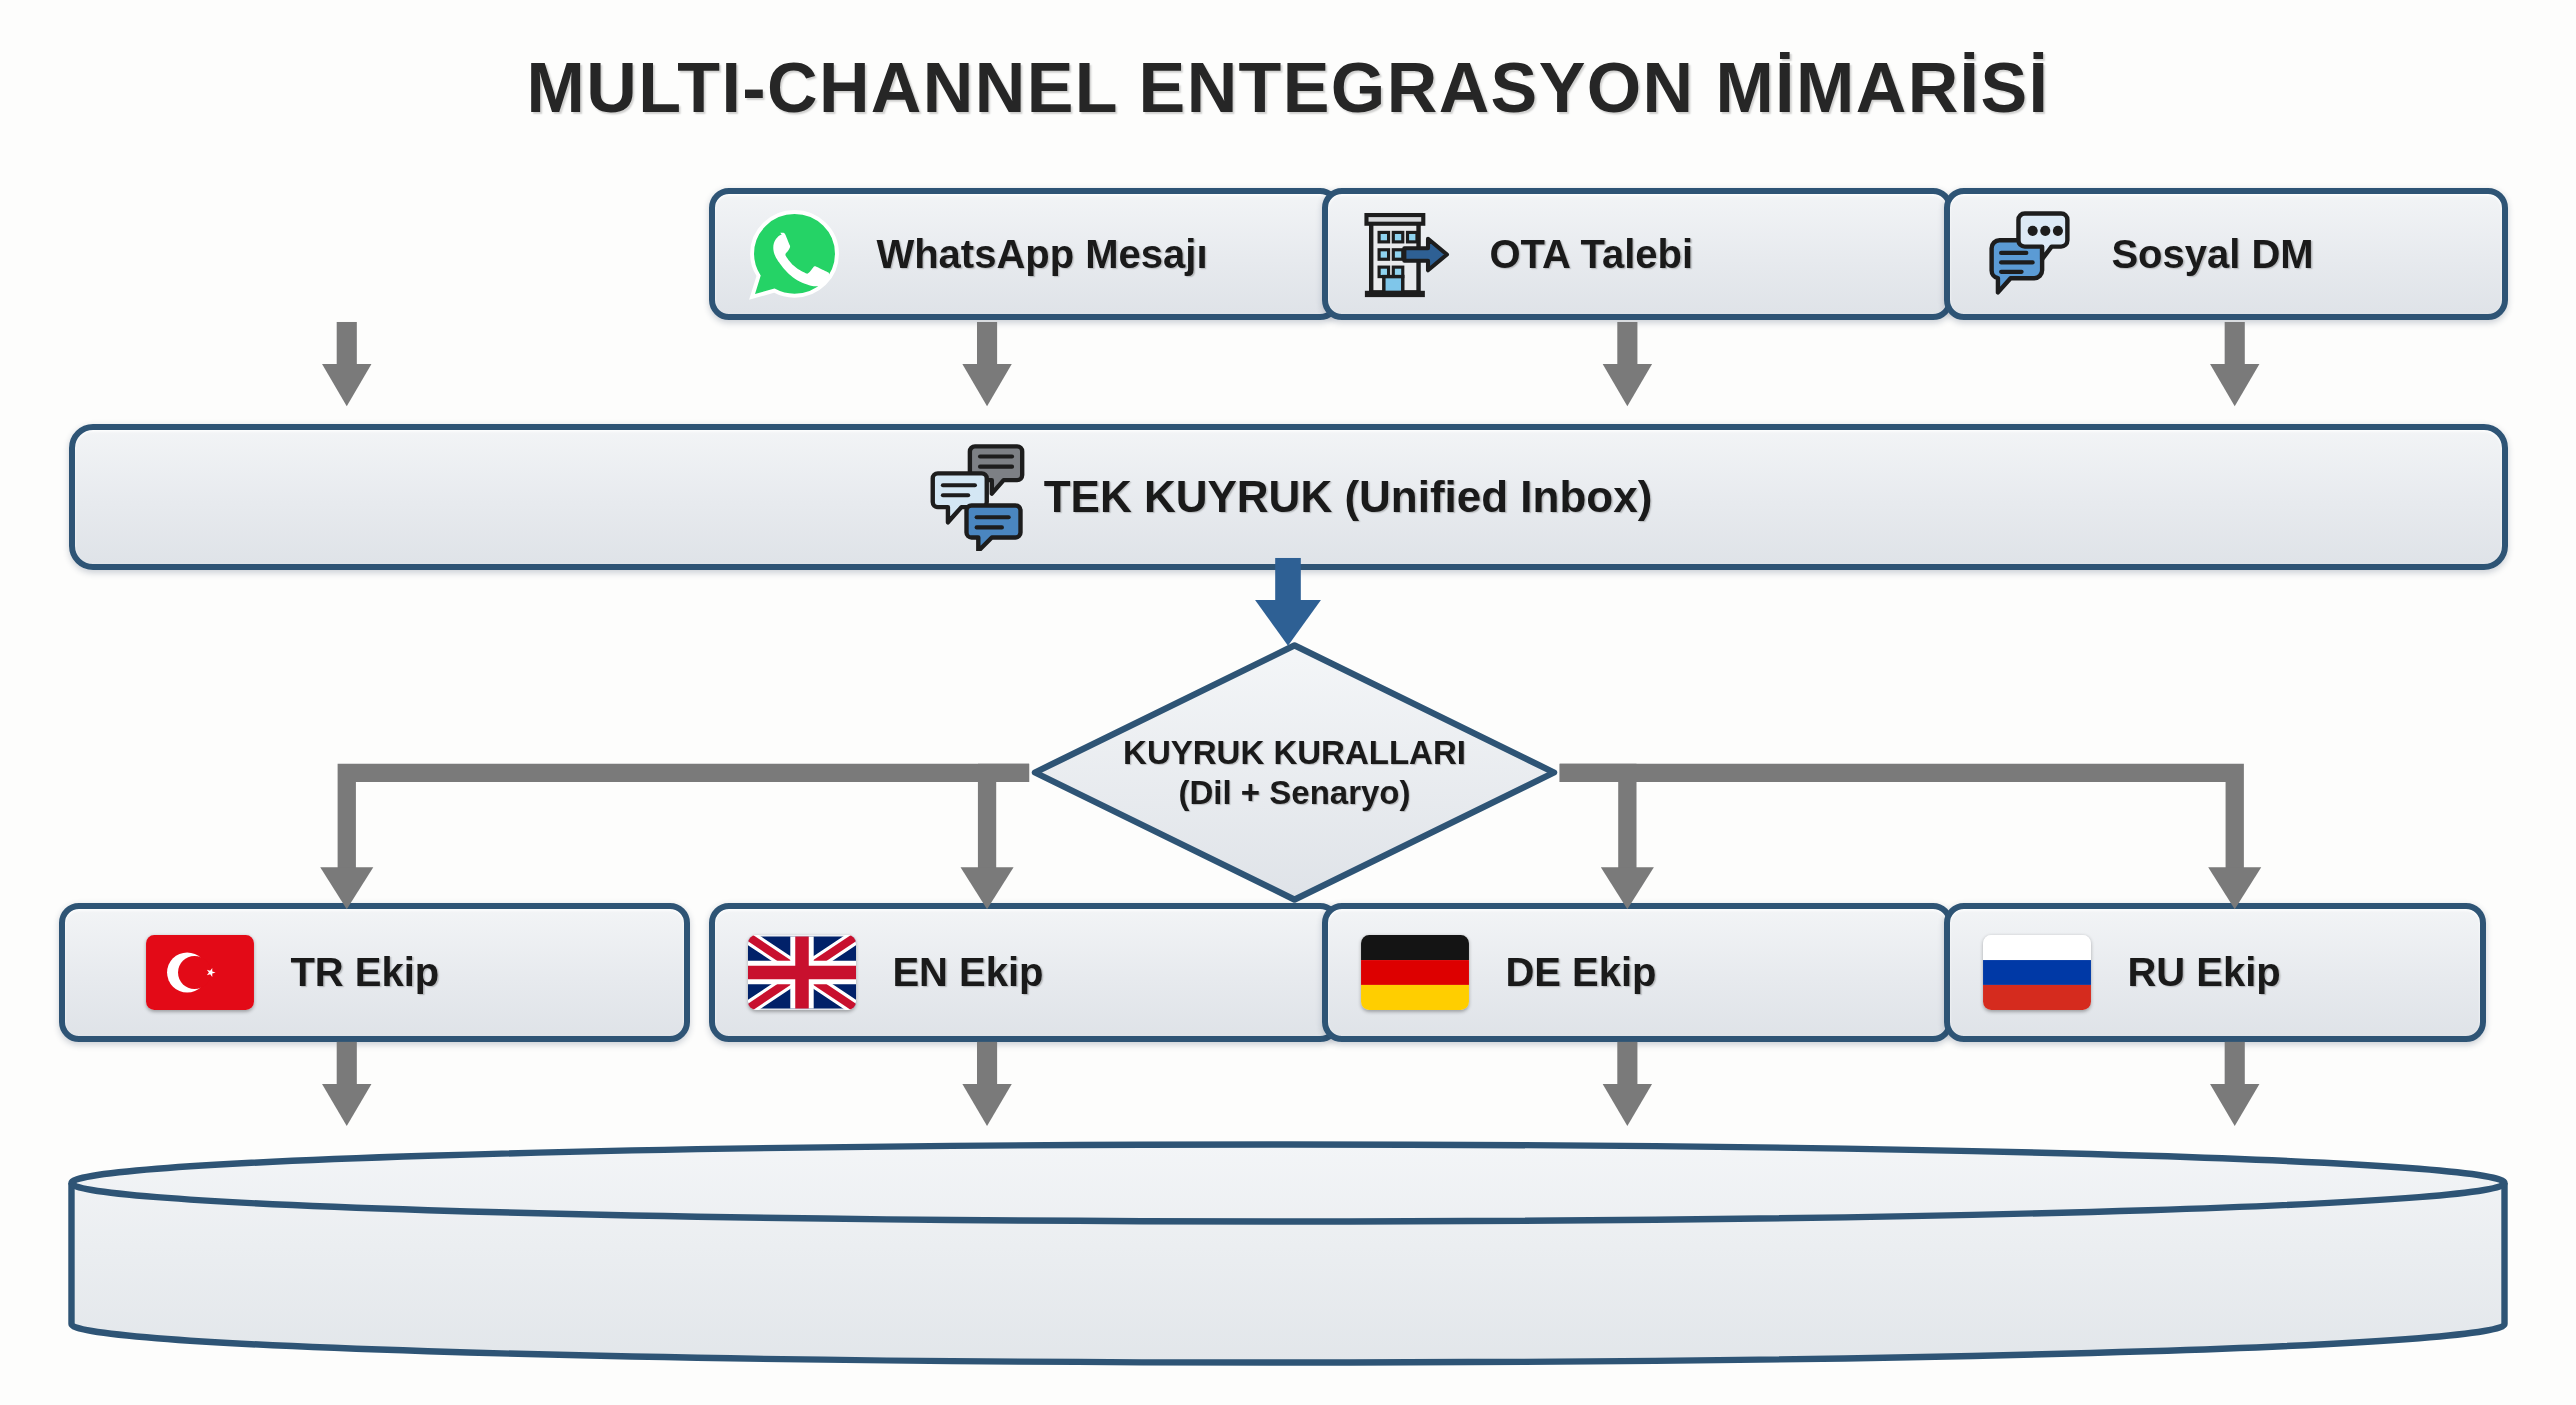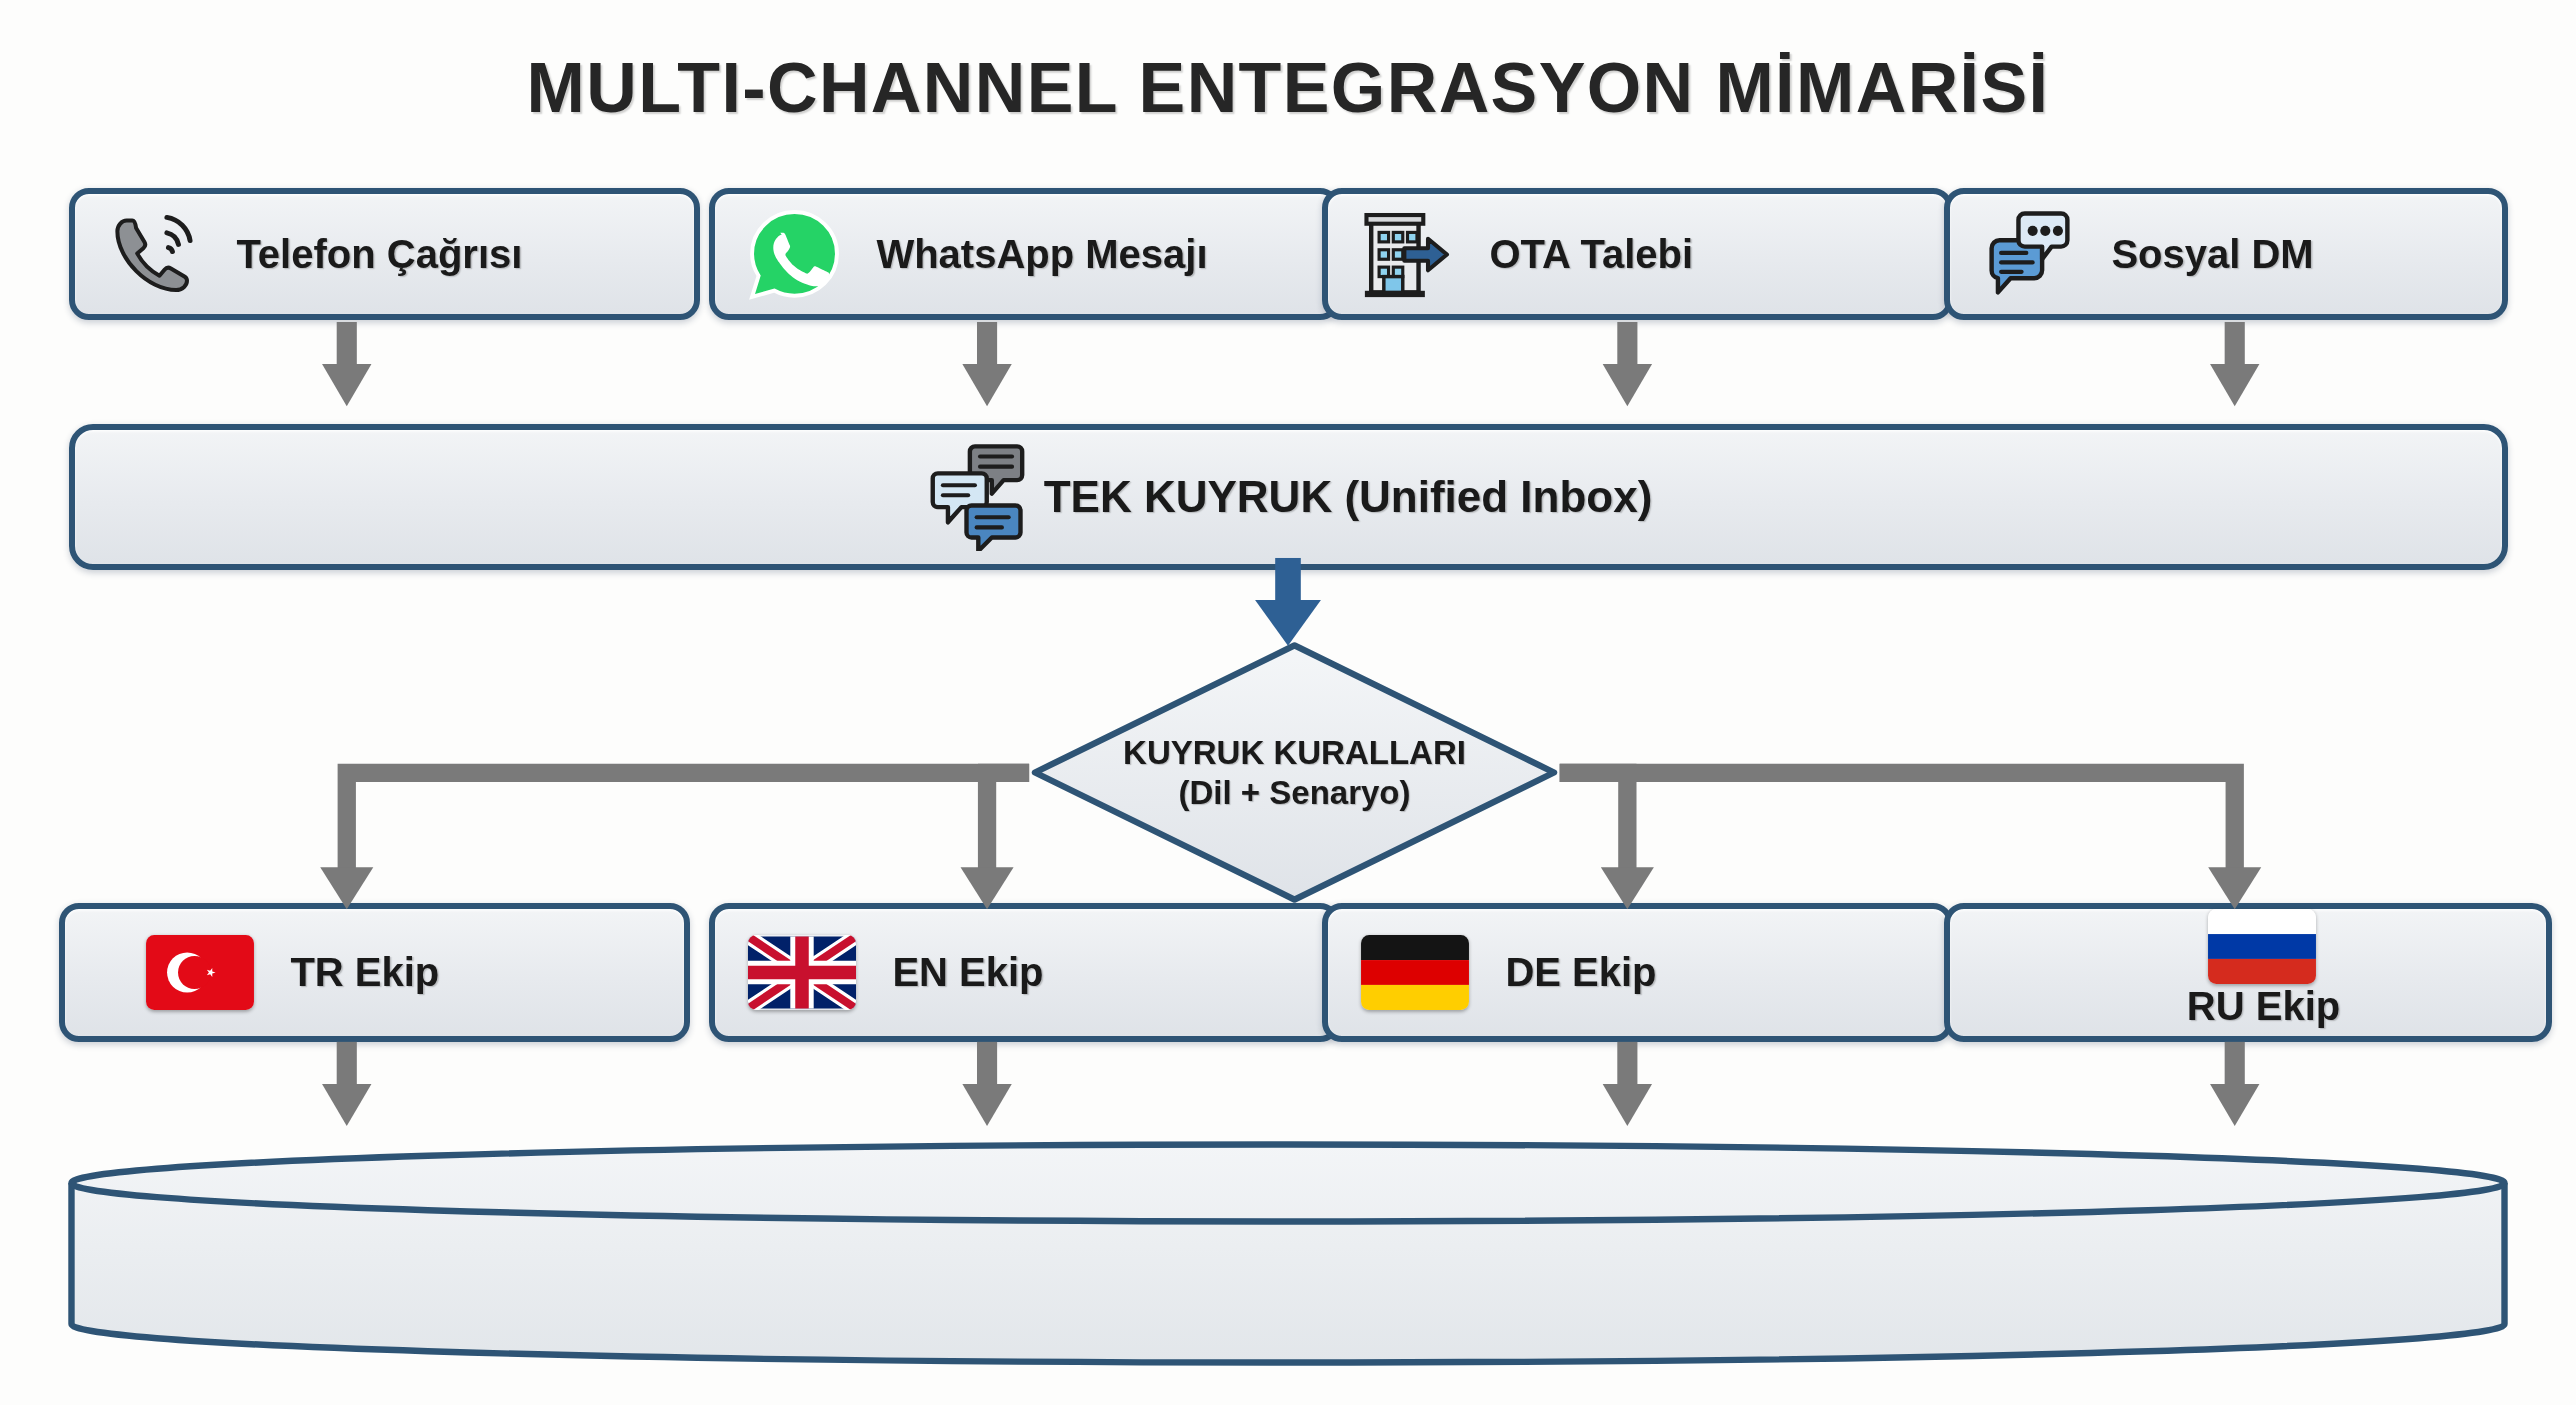--- a/index.html
+++ b/index.html
@@ -86,31 +86,20 @@
   svg.overlay{position:absolute;left:0;top:0;width:2576px;height:1405px;pointer-events:none;}
   .flagbox{border-radius:8.2px;overflow:hidden;box-shadow:0 1.8px 3.7px rgba(0,0,0,.3);}
 </style>
 </head>
 <body>
 
 <div id="stage">
 
   <div class="title">MULTI-CHANNEL ENTEGRASYON MİMARİSİ</div>
 
-  <div class="node chan" id="chan-phone" style="left:69px;width:631px;">
-    <span class="icon-slot">
-      <svg width="99" height="99" viewBox="0 0 64 64">
-        <path d="M14 10c-3 0-6 3-6 7 0 18 20 38 38 38 4 0 7-3 7-6 0-1-.4-2-1.4-2.6l-9-5.4c-1.4-.8-3-.5-4 .7l-3.4 4c-6-3.2-11.2-8.4-14.4-14.4l4-3.4c1.2-1 1.5-2.6.7-4l-5.4-9C19.5 10.4 18.6 10 17.6 10z" fill="#8d9094" stroke="#1d1d1d" stroke-width="2.6" stroke-linejoin="round"></path>
-        <path d="M40 8a18 18 0 0 1 15 15" fill="none" stroke="#1d1d1d" stroke-width="3.2" stroke-linecap="round"></path>
-        <path d="M40 18a9.5 9.5 0 0 1 7.5 7.5" fill="none" stroke="#1d1d1d" stroke-width="3.2" stroke-linecap="round"></path>
-        <path d="M41 27.5a3.5 3.5 0 0 1 2.6 2.6" fill="none" stroke="#1d1d1d" stroke-width="3.2" stroke-linecap="round"></path>
-      </svg>
-    </span>
-    <span class="label">Telefon Çağrısı</span>
-  </div>
 
   <div class="node chan" id="chan-whatsapp" style="left:709px;width:631px;">
     <span class="icon-slot">
       <svg width="97" height="97" viewBox="0 0 64 64">
         <path d="M32 4C16.6 4 4 16.3 4 31.5c0 5.3 1.6 10.3 4.3 14.5L4 60l14.6-4.2c4 2.2 8.6 3.4 13.4 3.4C47.4 59.2 60 46.8 60 31.5S47.4 4 32 4z" fill="#25d366" stroke="#ffffff" stroke-width="2.6"></path>
         <path d="M23.6 19c-.7 0-1.6.3-2.4 1.2-.9 1-3.2 3.1-3.2 7.5s3.2 8.7 3.7 9.3c.4.6 6.3 10 15.4 13.6 7.6 3 9.1 2.4 10.8 2.2 1.7-.1 5.4-2.2 6.2-4.3.8-2.2.8-4 .5-4.4-.2-.4-.9-.6-1.9-1.1s-5.4-2.7-6.3-3-1.5-.4-2.1.5c-.6.9-2.4 3-2.9 3.6s-1.1.7-2 .2c-1-.5-4.1-1.5-7.8-4.8-2.9-2.6-4.8-5.7-5.4-6.7-.5-.9 0-1.4.4-1.9.4-.4.9-1.1 1.4-1.7.4-.6.6-1 .9-1.6.3-.6.2-1.2 0-1.7-.3-.4-2-5-2.8-6.8-.6-1.4-1.3-1.5-1.9-1.5-.5 0-1 0-1.6 0z" fill="#ffffff"></path>
       </svg>
     </span>
     <span class="label">WhatsApp Mesajı</span>
   </div>
@@ -232,21 +221,21 @@
         <svg width="108" height="75" viewBox="0 0 118 82">
           <rect width="118" height="27.4" fill="#141414"></rect>
           <rect y="27.4" width="118" height="27.2" fill="#dd0000"></rect>
           <rect y="54.6" width="118" height="27.4" fill="#ffce00"></rect>
         </svg>
       </span>
     </span>
     <span class="label">DE Ekip</span>
   </div>
 
-  <div class="node team" id="team-ru" style="left:1944px;width:608px;flex-direction:column;">
+  <div class="node team" id="team-ru" style="left:1944px;width:542px;">
     <span class="icon-slot">
       <span class="flagbox" style="display:block;width:108px;height:75px;">
         <svg width="108" height="75" viewBox="0 0 118 82">
           <rect width="118" height="27.4" fill="#ffffff"></rect>
           <rect y="27.4" width="118" height="27.2" fill="#0039a6"></rect>
           <rect y="54.6" width="118" height="27.4" fill="#d52b1e"></rect>
         </svg>
       </span>
     </span>
     <span class="label">RU Ekip</span>

